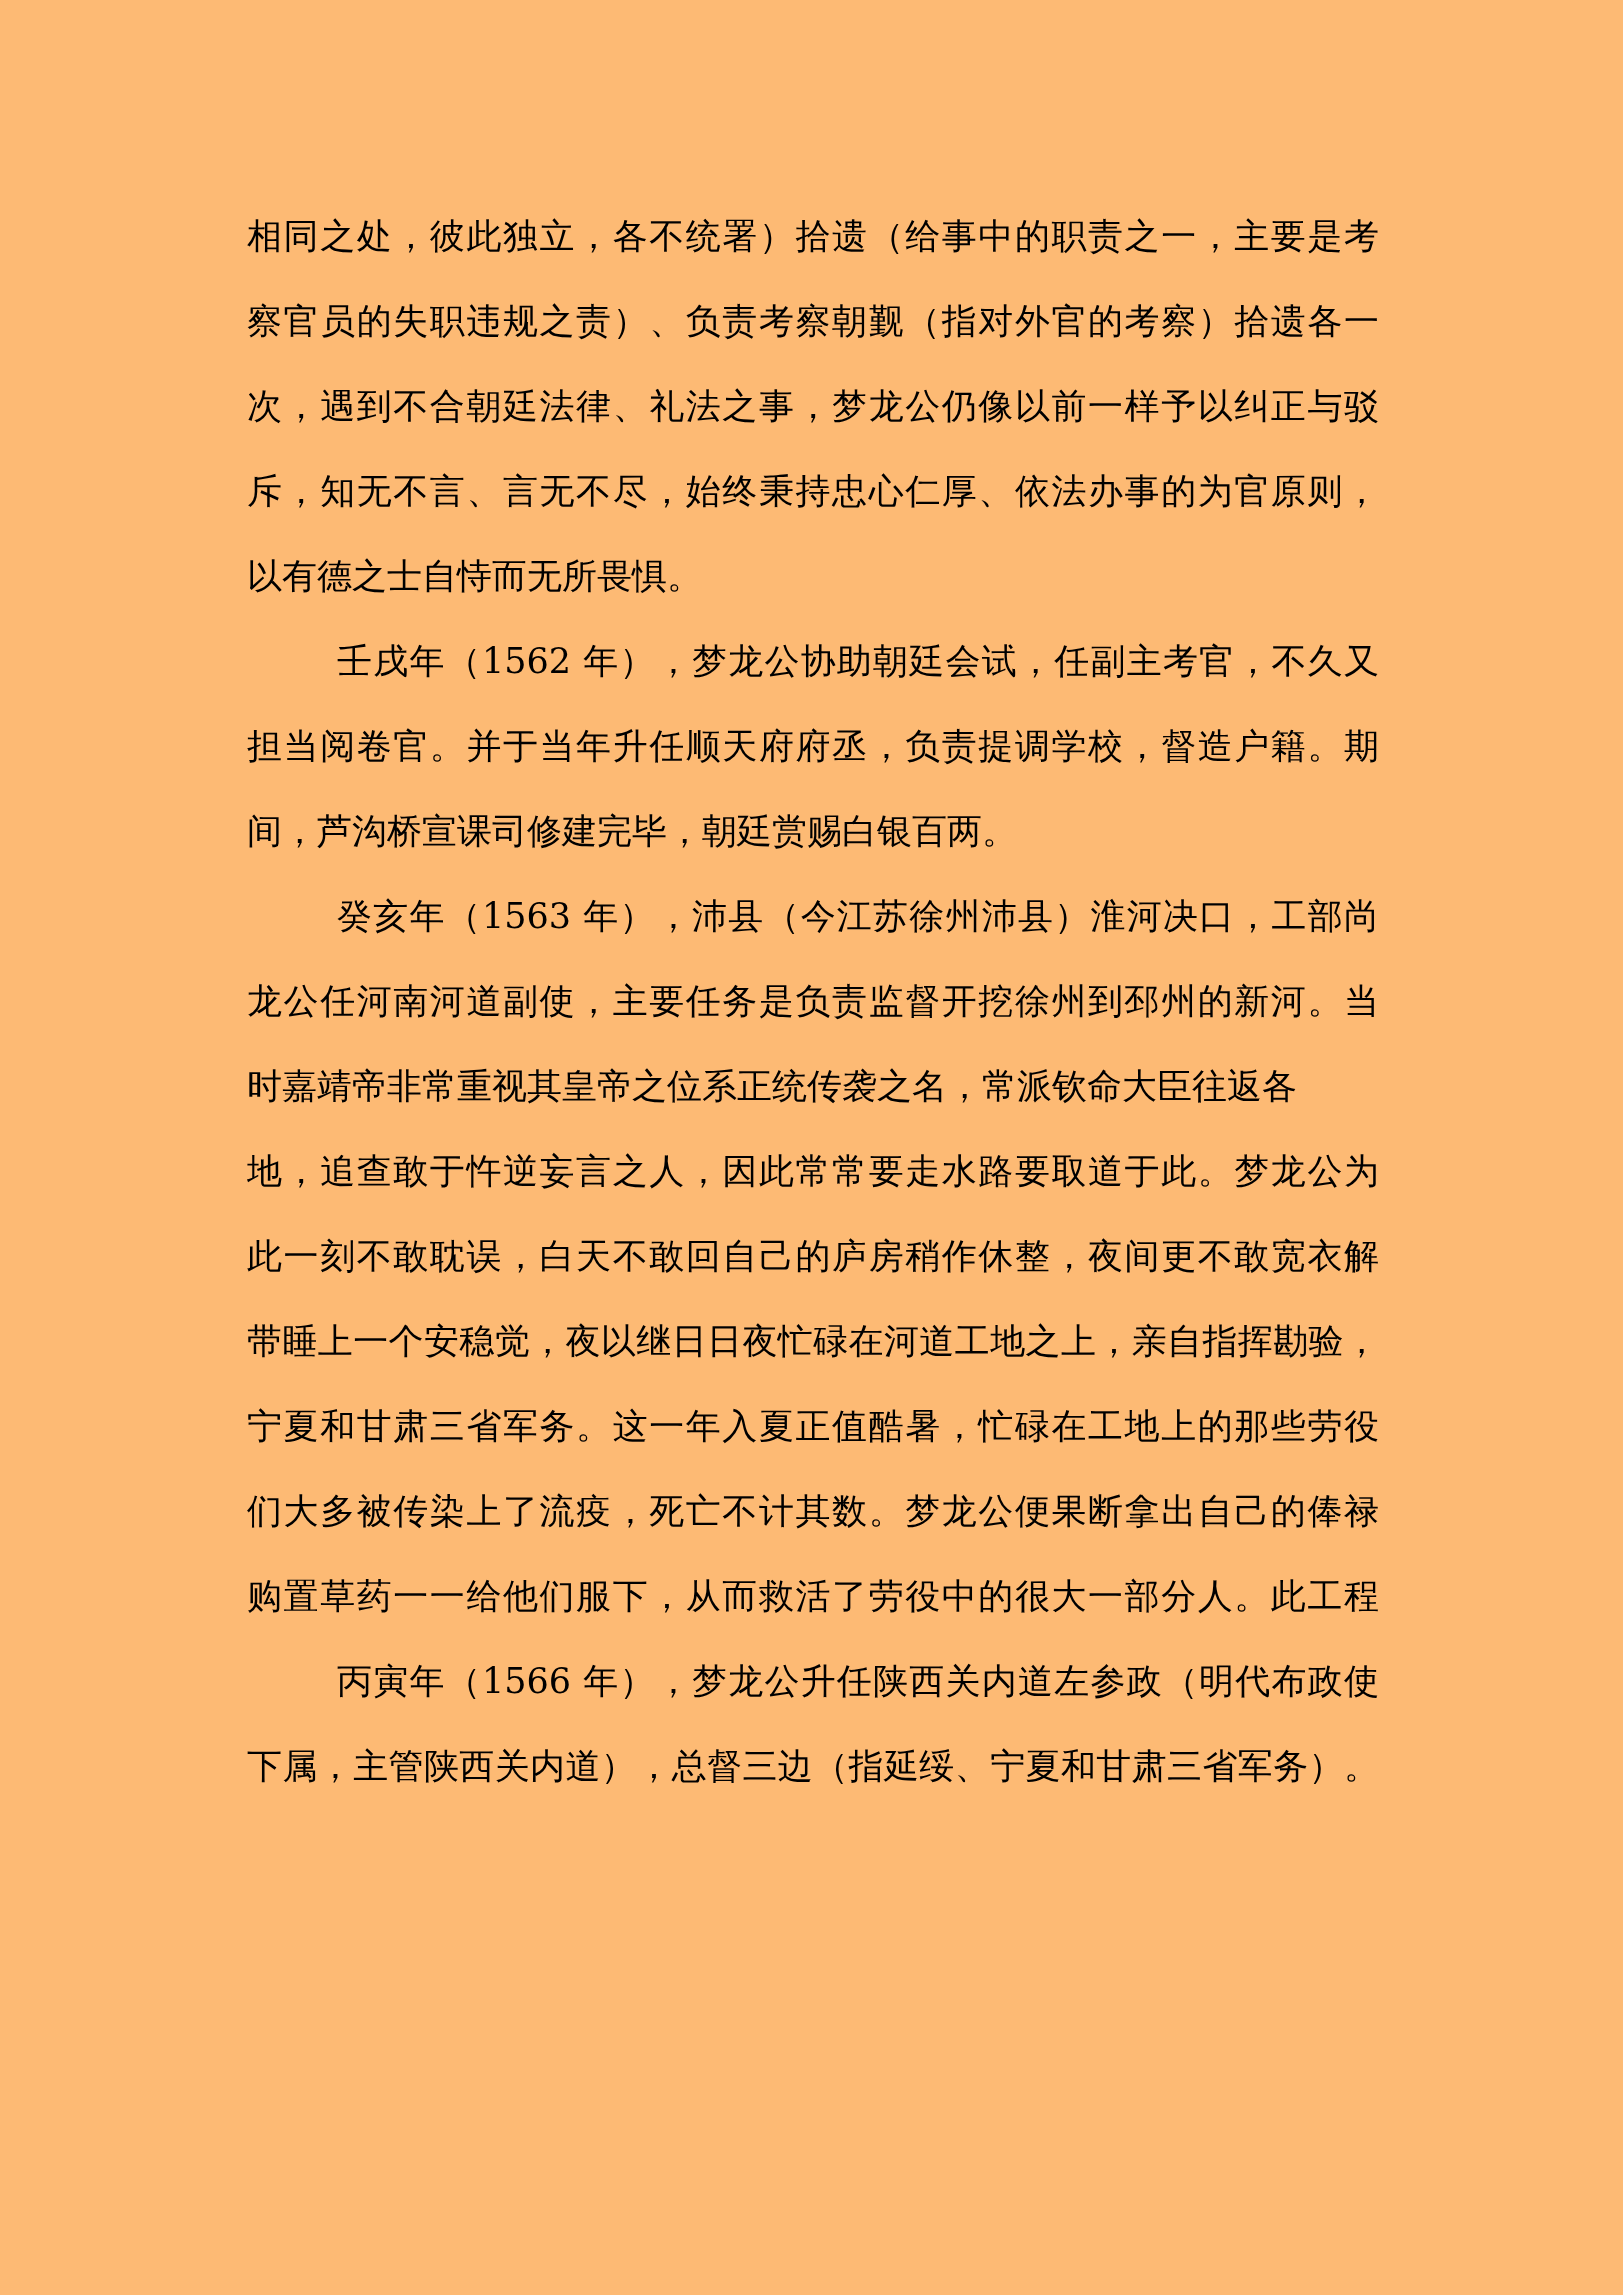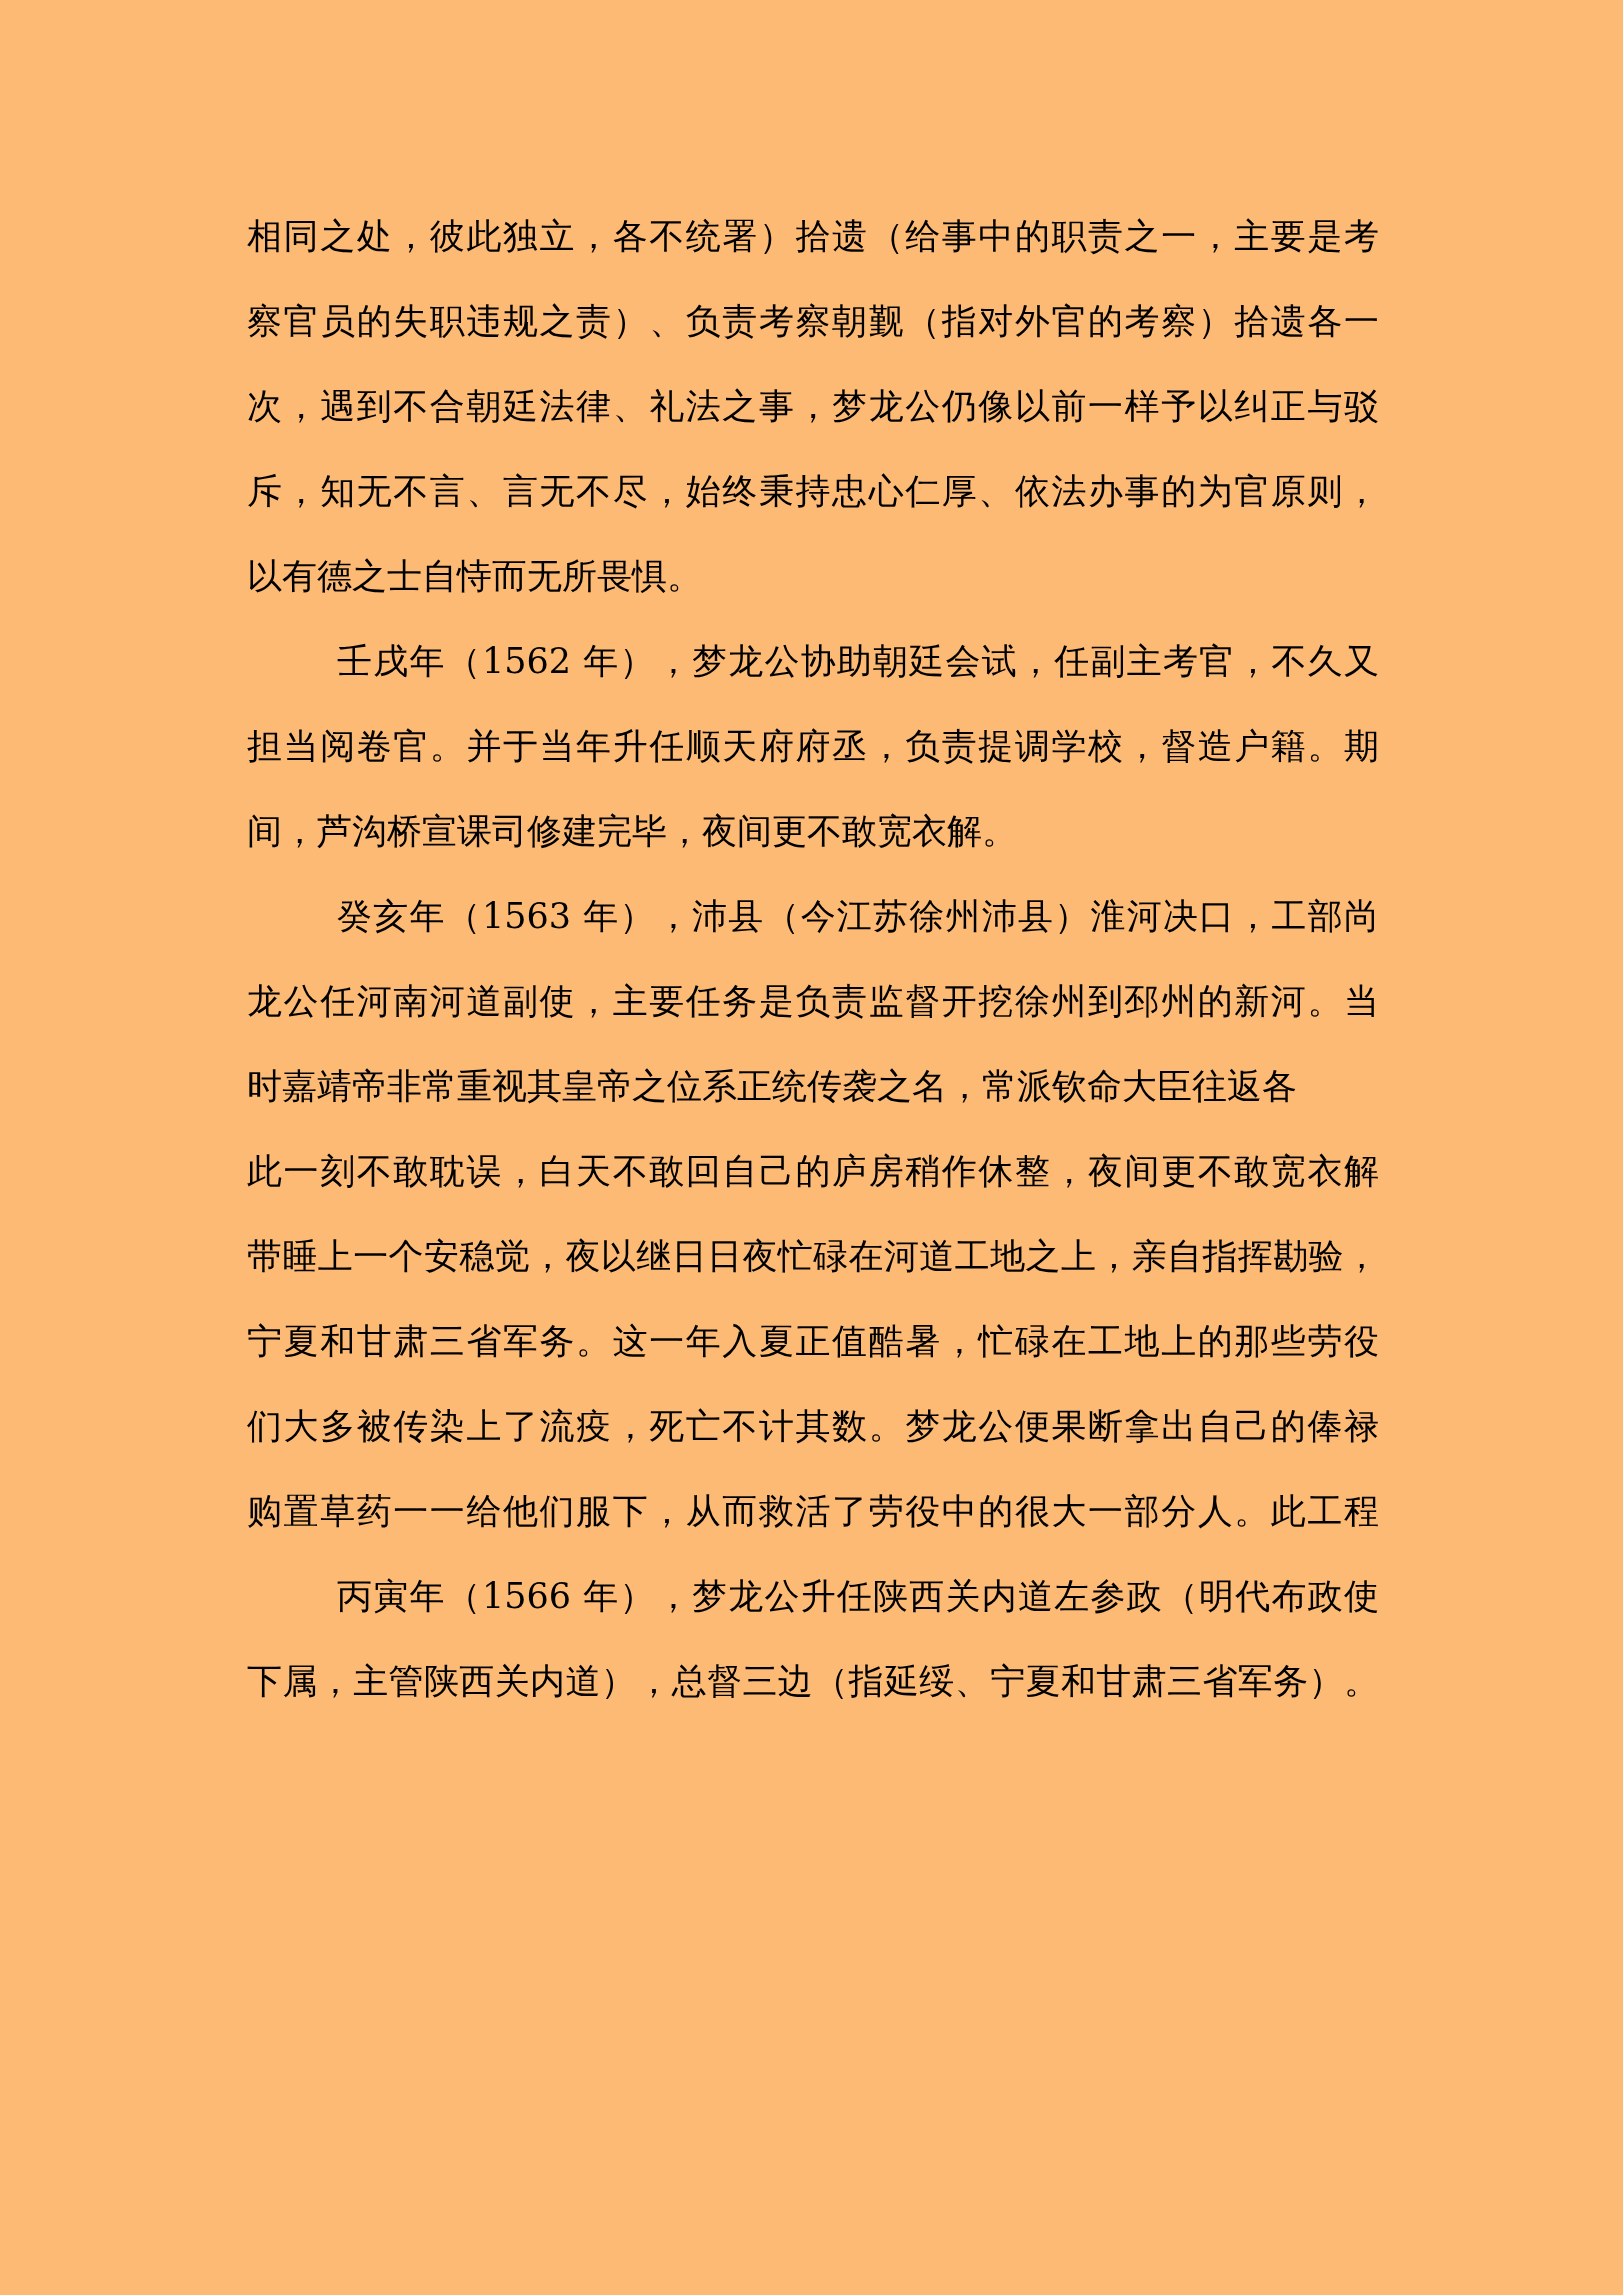--- a/index.html
+++ b/index.html
@@ -56,27 +56,28 @@
       <span class="line">相同之处，彼此独立，各不统署）拾遗（给事中的职责之一，主要是考</span>
       <span class="line">察官员的失职违规之责）、负责考察朝觐（指对外官的考察）拾遗各一</span>
       <span class="line">次，遇到不合朝廷法律、礼法之事，梦龙公仍像以前一样予以纠正与驳</span>
       <span class="line">斥，知无不言、言无不尽，始终秉持忠心仁厚、依法办事的为官原则，</span>
       <span class="line last">以有德之士自恃而无所畏惧。</span>
     </div>
 
     <div>
       <span class="line indent">壬戌年（1562 年），梦龙公协助朝廷会试，任副主考官，不久又</span>
       <span class="line">担当阅卷官。并于当年升任顺天府府丞，负责提调学校，督造户籍。期</span>
-      <span class="line last">间，芦沟桥宣课司修建完毕，夜间更不敢宽衣解。</span>
+      <span class="line last">间，芦沟桥宣课司修建完毕，朝廷赏赐白银百两。</span>
     </div>
 
     <div>
       <span class="line indent">癸亥年（1563 年），沛县（今江苏徐州沛县）淮河决口，工部尚</span>
       <span class="line">龙公任河南河道副使，主要任务是负责监督开挖徐州到邳州的新河。当</span>
       <span class="line last">时嘉靖帝非常重视其皇帝之位系正统传袭之名，常派钦命大臣往返各</span>
+      <span class="line">地，追查敢于忤逆妄言之人，因此常常要走水路要取道于此。梦龙公为</span>
       <span class="line">此一刻不敢耽误，白天不敢回自己的庐房稍作休整，夜间更不敢宽衣解</span>
       <span class="line">带睡上一个安稳觉，夜以继日日夜忙碌在河道工地之上，亲自指挥勘验，</span>
       <span class="line">宁夏和甘肃三省军务。这一年入夏正值酷暑，忙碌在工地上的那些劳役</span>
       <span class="line">们大多被传染上了流疫，死亡不计其数。梦龙公便果断拿出自己的俸禄</span>
       <span class="line">购置草药一一给他们服下，从而救活了劳役中的很大一部分人。此工程</span>
     </div>
 
     <div>
       <span class="line indent">丙寅年（1566 年），梦龙公升任陕西关内道左参政（明代布政使</span>
       <span class="line">下属，主管陕西关内道），总督三边（指延绥、宁夏和甘肃三省军务）。</span>

